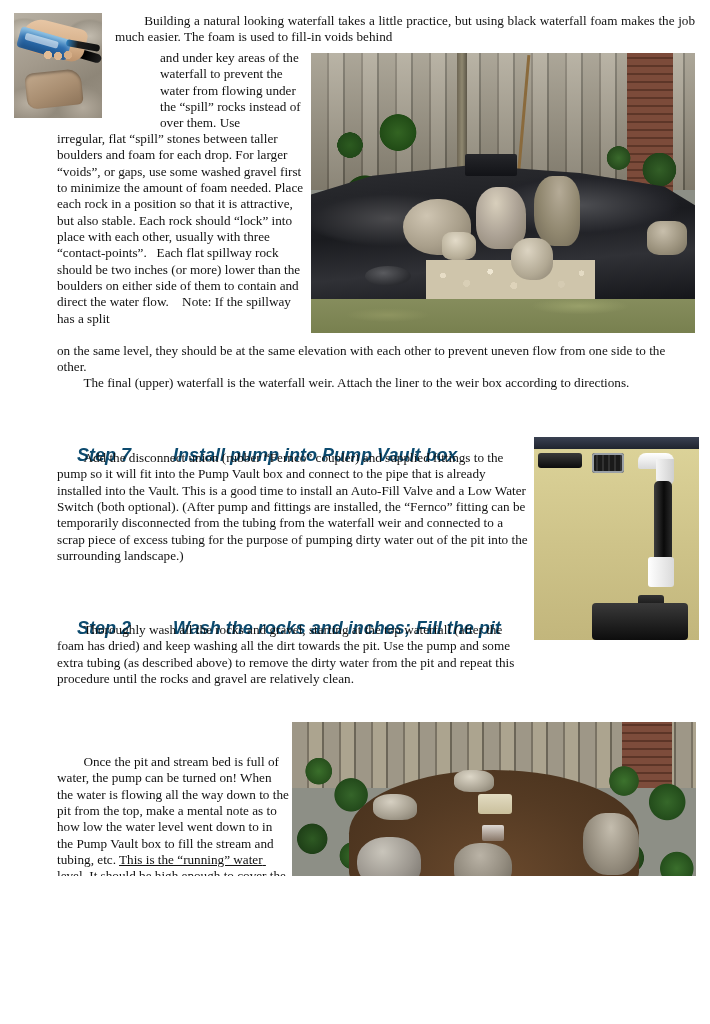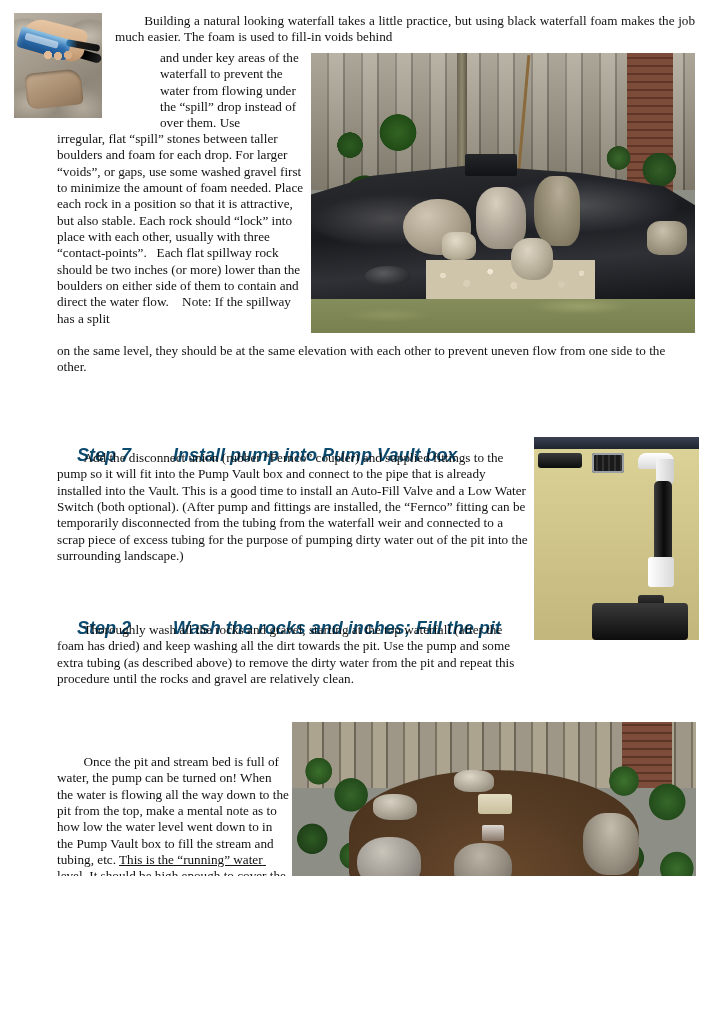--- a/index.html
+++ b/index.html
@@ -429,26 +429,27 @@
     <div class="r2"></div>
     <div class="water3"></div>
     <div class="r6"></div>
     <div class="r7"></div>
     <div class="r8"></div>
     <div class="sprig"></div>
   </div>
 
   <div class="para" style="left:115px; top:13px; width:580px; text-align:justify;">        Building a natural looking waterfall takes a little practice, but using black waterfall foam makes the job much easier. The foam is used to fill-in voids behind</div>
 
-  <div class="para" style="left:160px; top:50px; width:146px;">and under key areas of the waterfall to prevent the water from flowing under the “spill” drop instead of over them. Use</div>
+  <div class="para" style="left:160px; top:50px; width:146px;">and under key areas of the waterfall to prevent the water from flowing under the “spill” rocks instead of over them. Use</div>
 
   <div class="para" style="left:57px; top:131px; width:250px;">irregular, flat “spill” stones between taller boulders and foam for each drop. For larger “voids”, or gaps, use some washed gravel first to minimize the amount of foam needed. Place each rock in a position so that it is attractive, but also stable. Each rock should “lock” into place with each other, usually with three “contact-points”.   Each flat spillway rock should be two inches (or more) lower than the boulders on either side of them to contain and direct the water flow.    Note: If the spillway has a split</div>
 
   <div class="para" style="left:57px; top:343px; width:640px;">on the same level, they should be at the same elevation with each other to prevent uneven flow from one side to the other.</div>
 
+  <div class="para" style="left:57px; top:375px; width:640px;">        The final (upper) waterfall is the waterfall weir. Attach the liner to the weir box according to directions.</div>
 
   <div class="step-head" style="left:57px; top:424px;">
     <span>Step 7</span><span class="gap"></span><span>Install pump into Pump Vault box</span>
   </div>
 
   <div class="para" style="left:57px; top:450px; width:472px;">        Add the disconnect union (rubber “Fernco” coupler) and supplied fittings to the pump so it will fit into the Pump Vault box and connect to the pipe that is already installed into the Vault. This is a good time to install an Auto-Fill Valve and a Low Water Switch (both optional). (After pump and fittings are installed, the “Fernco” fitting can be temporarily disconnected from the tubing from the waterfall weir and connected to a scrap piece of excess tubing for the purpose of pumping dirty water out of the pit into the surrounding landscape.)</div>
 
   <div class="step-head" style="left:57px; top:597px;">
     <span>Step 2</span><span class="gap"></span><span>Wash the rocks and inches; Fill the pit</span>
   </div>

